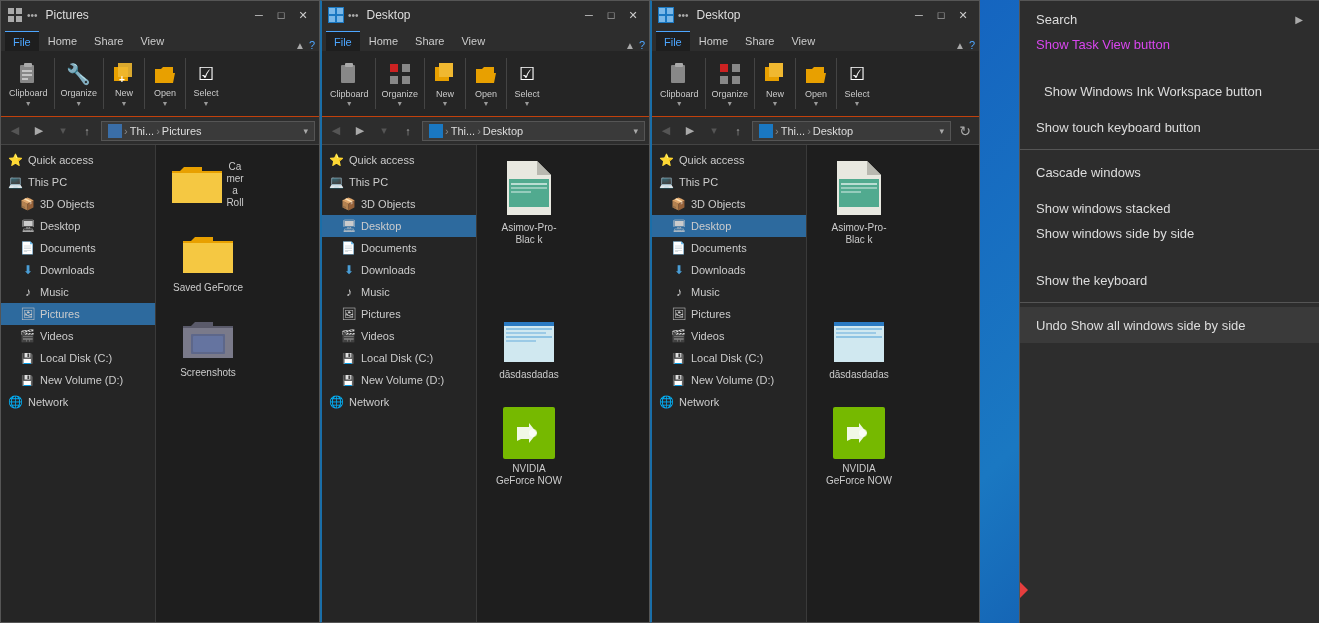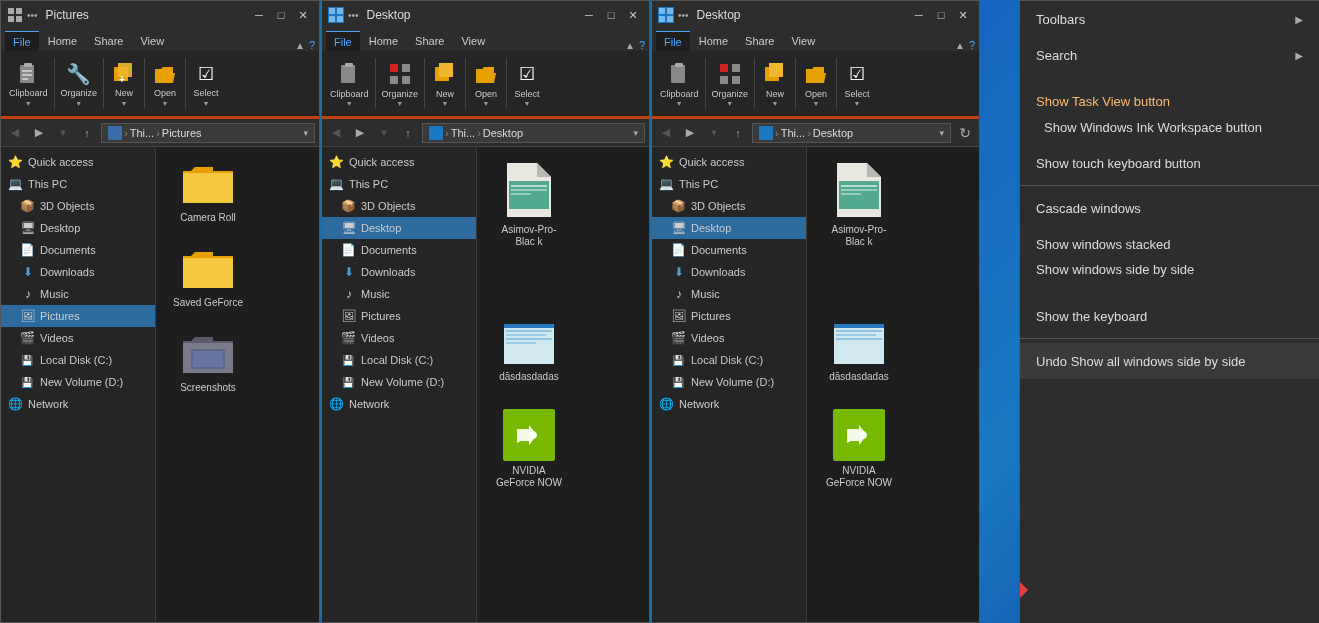--- a/index.html
+++ b/index.html
@@ -57,21 +57,21 @@
       border: none;
       color: #ccc;
       font-size: 11px;
       cursor: pointer;
       display: flex; align-items:center; justify-content:center;
     }
 
     
     .ribbon {
       background: #2d2d2d;
-      border-bottom: 3px solid #c2410c;
+      border-bottom: 1px solid #c2410c;
     }
     .ribbon-tabs {
       display: flex;
       height: 22px;
       align-items: flex-end;
       padding: 0 4px;
       gap: 1px;
     }
     .ribbon-tab {
       padding: 2px 8px;
@@ -411,21 +411,21 @@
           <div class="sidebar-icon" style="font-size:10px;">💾</div>
           <span class="sidebar-label">New Volume (D:)</span>
         </div>
         <div class="sidebar-item">
           <div class="sidebar-icon">🌐</div>
           <span class="sidebar-label">Network</span>
         </div>
       </div>
       <div class="files-area" style="display:flex;flex-direction:row;flex-wrap:wrap;align-content:flex-start;padding:12px;">
 
-        <div class="file-item" style="display:flex;flex-direction:column;align-items:center;gap:4px;padding:4px;cursor:pointer;width:80px;">
+        <div class="file-item" style="display:flex;flex-direction:row;align-items:center;gap:4px;padding:4px;cursor:pointer;width:80px;">
           <div>
             <svg width="50" height="42" viewBox="0 0 50 42">
               <polygon points="0,8 8,8 12,4 30,4 30,8 50,8 50,40 0,40" fill="#e8a000"></polygon>
               <polygon points="0,10 50,10 50,40 0,40" fill="#f5c842"></polygon>
             </svg>
           </div>
           <span class="file-label">Camera Roll</span>
         </div>
 
         <div class="file-item" style="display:flex;flex-direction:column;align-items:center;gap:4px;padding:4px;cursor:pointer;width:80px;margin-top:8px;">
@@ -864,28 +864,24 @@
           <span class="file-label">NVIDIA GeForce NOW</span>
         </div>
       </div>
     </div>
   </div>
 
   <div class="blue-desktop-bg" style="width:39px;"></div>
 
   <div class="context-menu" style="position:absolute;right:0;top:0;width:300px;height:623px;background:#2d2d2d;border-left:1px solid #555;overflow-y:auto;">
     <div class="cm-item" style="height:36px;padding:0 16px;display:flex;align-items:center;justify-content:space-between;font-size:13px;color:#ddd;cursor:pointer;">
-      <span>Toolbars</span>
-      <span class="cm-arrow cm-arrow-right"></span>
-    </div>
-    <div class="cm-item" style="height:36px;padding:0 16px;display:flex;align-items:center;justify-content:space-between;font-size:13px;color:#ddd;cursor:pointer;">
       <span>Search</span>
       <span class="cm-arrow cm-arrow-right"></span>
     </div>
-    <div class="cm-item" style="height:36px;padding:0 16px;display:flex;align-items:flex-end;font-size:13px;color:#fdba74;cursor:pointer;">
+    <div class="cm-item" style="height:36px;padding:0 16px;display:flex;align-items:flex-start;font-size:13px;color:#d946ef;cursor:pointer;">
       <span>Show Task View button</span>
     </div>
     <div class="cm-item" style="height:36px;padding:0 24px;display:flex;align-items:center;font-size:13px;color:#ddd;cursor:pointer;">
       <span>Show Windows Ink Workspace button</span>
     </div>
     <div class="cm-item" style="height:36px;padding:0 16px;display:flex;align-items:center;font-size:13px;color:#ddd;cursor:pointer;">
       <span>Show touch keyboard button</span>
     </div>
     <div class="cm-separator" style="height:1px;background:#555;margin:4px 0;"></div>
     <div class="cm-item" style="height:36px;padding:0 16px;display:flex;align-items:center;font-size:13px;color:#ddd;cursor:pointer;">

